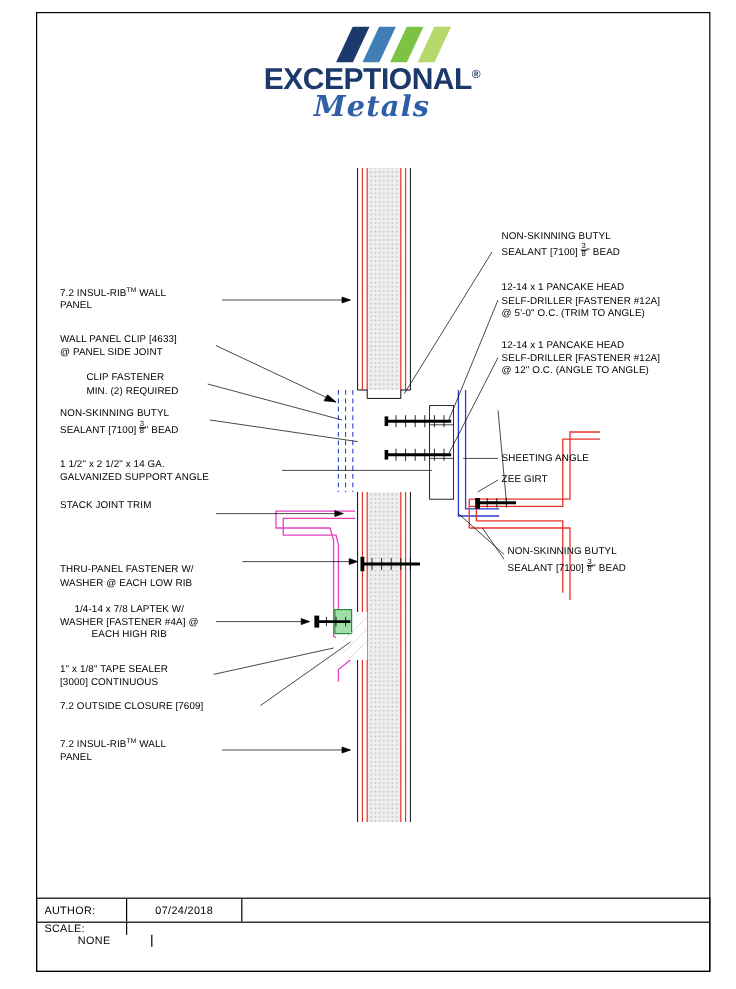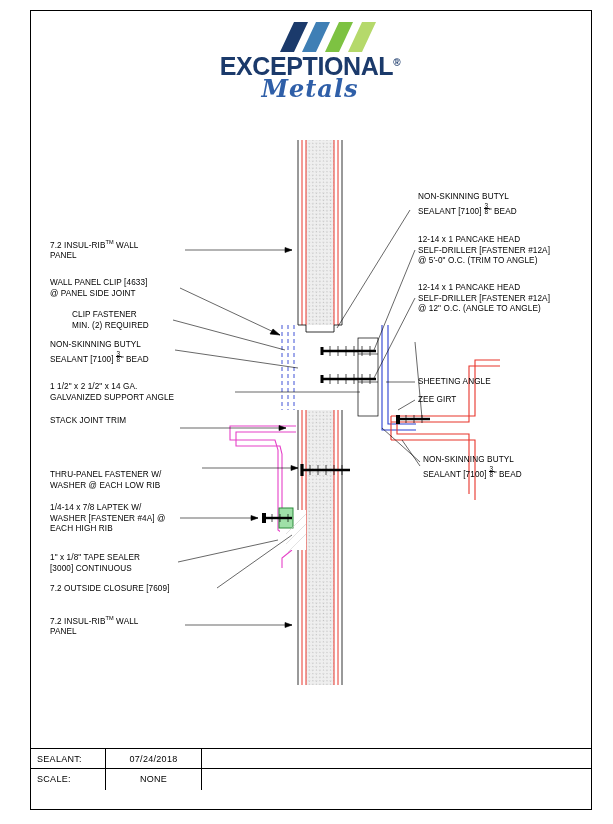--- a/index.html
+++ b/index.html
@@ -81,21 +81,21 @@
     position: absolute;
     left: 30px; top: 748px;
     width: 562px; height: 62px;
     border: 1.5px solid #000;
   }
   .tb-row {
     display: flex;
     height: 20.33px;
     border-bottom: 1px solid #000;
   }
-  .tb-row:last-child { border-bottom: none; }
+  .tb-row:last-child { border-bottom: none; flex-direction: column; }
   .tb-c1, .tb-c2, .tb-c3 {
     display: flex; align-items: center; justify-content: center;
     font-size: 9px;
     letter-spacing: 0.3px;
   }
   .tb-c1 { width: 75px; border-right: 1px solid #000; justify-content: flex-start; padding-left: 6px;}
   .tb-c2 { width: 96px; border-right: 1px solid #000; }
   .tb-c3 { flex: 1; }
 </style>
 </head>
@@ -327,21 +327,21 @@
 <span>SEALANT [7100] </span><span class="frac"><b>3</b><i>8</i></span><span>" BEAD</span></div>
 
     <div class="lbl" style="left:20px; top:272px;"><span>1 1/2" x 2 1/2" x 14 GA.</span>
 <span>GALVANIZED SUPPORT ANGLE</span></div>
 
     <div class="lbl" style="left:20px; top:306px;"><span>STACK JOINT TRIM</span></div>
 
     <div class="lbl" style="left:20px; top:348px;margin-top:12px;"><span>THRU-PANEL FASTENER W/</span>
 <span>WASHER @ EACH LOW RIB</span></div>
 
-    <div class="lbl" style="left:20px; top:393px;"><span>1/4-14 x 7/8 LAPTEK W/</span>
+    <div class="lbl" style="left:20px; top:393px;text-align:center;"><span>1/4-14 x 7/8 LAPTEK W/</span>
 <span>WASHER [FASTENER #4A] @</span>
 <span>EACH HIGH RIB</span></div>
 
     <div class="lbl" style="left:20px; top:443px;"><span>1" x 1/8" TAPE SEALER</span>
 <span>[3000] CONTINUOUS</span></div>
 
     <div class="lbl" style="left:20px; top:474px;"><span>7.2 OUTSIDE CLOSURE [7609]</span></div>
 
     <div class="lbl" style="left:20px; top:503px;"><span>7.2 INSUL-RIB</span><span class="sup">TM</span><span> WALL</span>
 <span>PANEL</span></div>
@@ -362,21 +362,21 @@
 
     <div class="lbl r" style="left:388px; top:285px;"><span>ZEE GIRT</span></div>
 
     <div class="lbl r" style="left:393px; top:345px;"><span>NON-SKINNING BUTYL</span>
 <span>SEALANT [7100] </span><span class="frac"><b>3</b><i>8</i></span><span>" BEAD</span></div>
 
   </div>
 
   <div class="tb">
     <div class="tb-row">
-      <div class="tb-c1">SEALANT:</div>
+      <div class="tb-c1">AUTHOR:</div>
       <div class="tb-c2">07/24/2018</div>
     </div>
     <div class="tb-row">
       <div class="tb-c1">SCALE:</div>
       <div class="tb-c2">NONE</div>
     </div>
   </div>
 
 </div>
 

